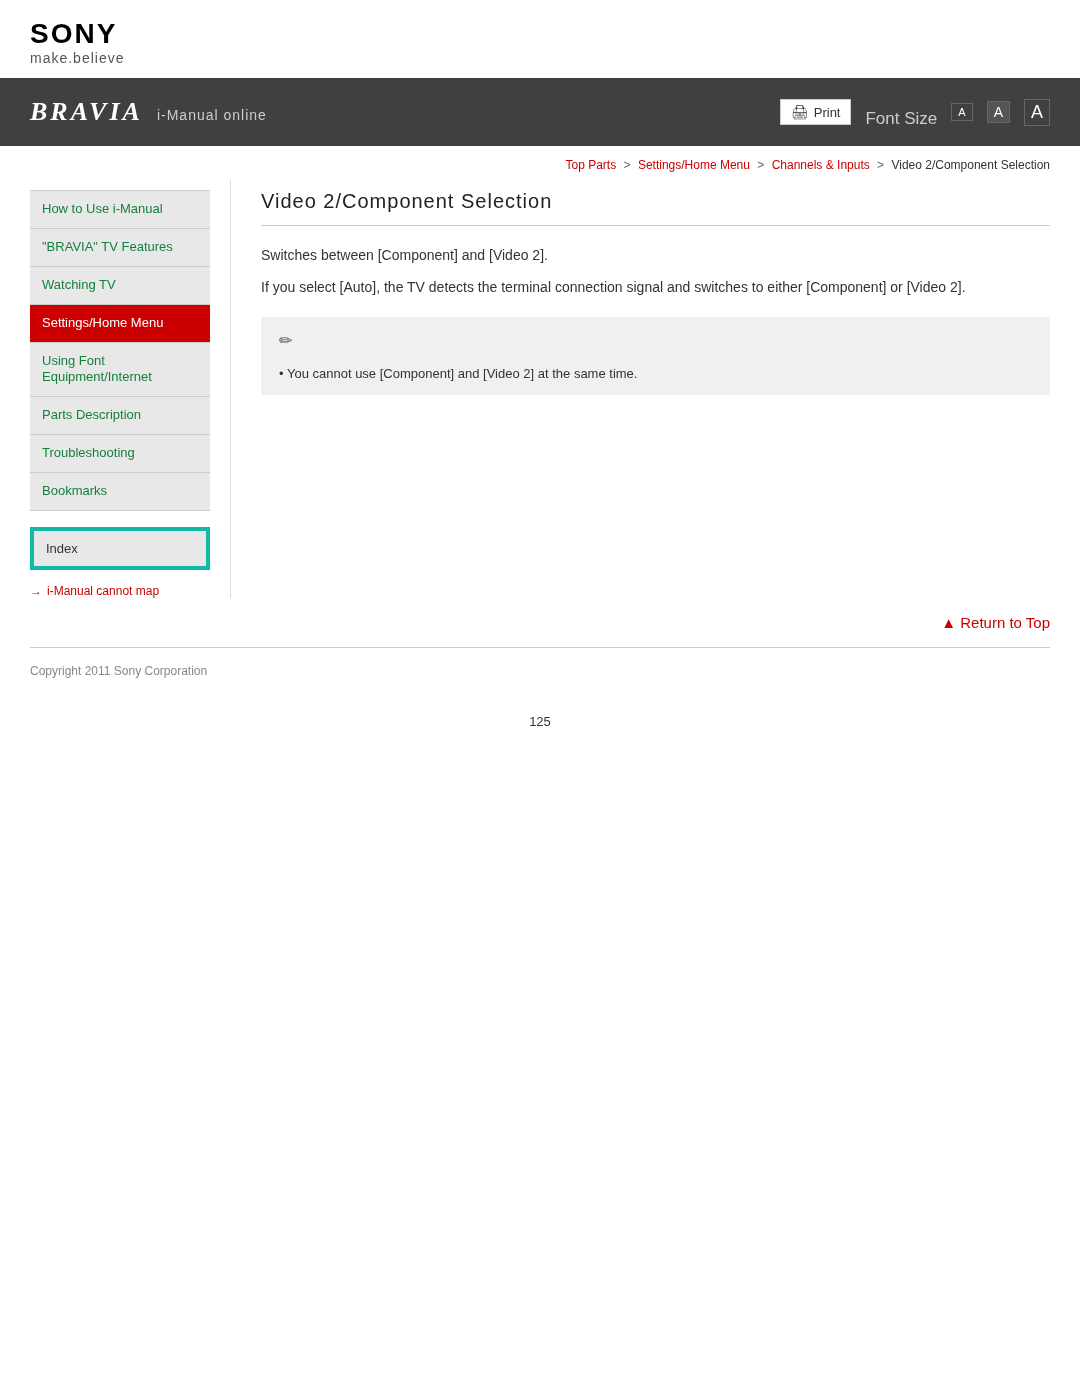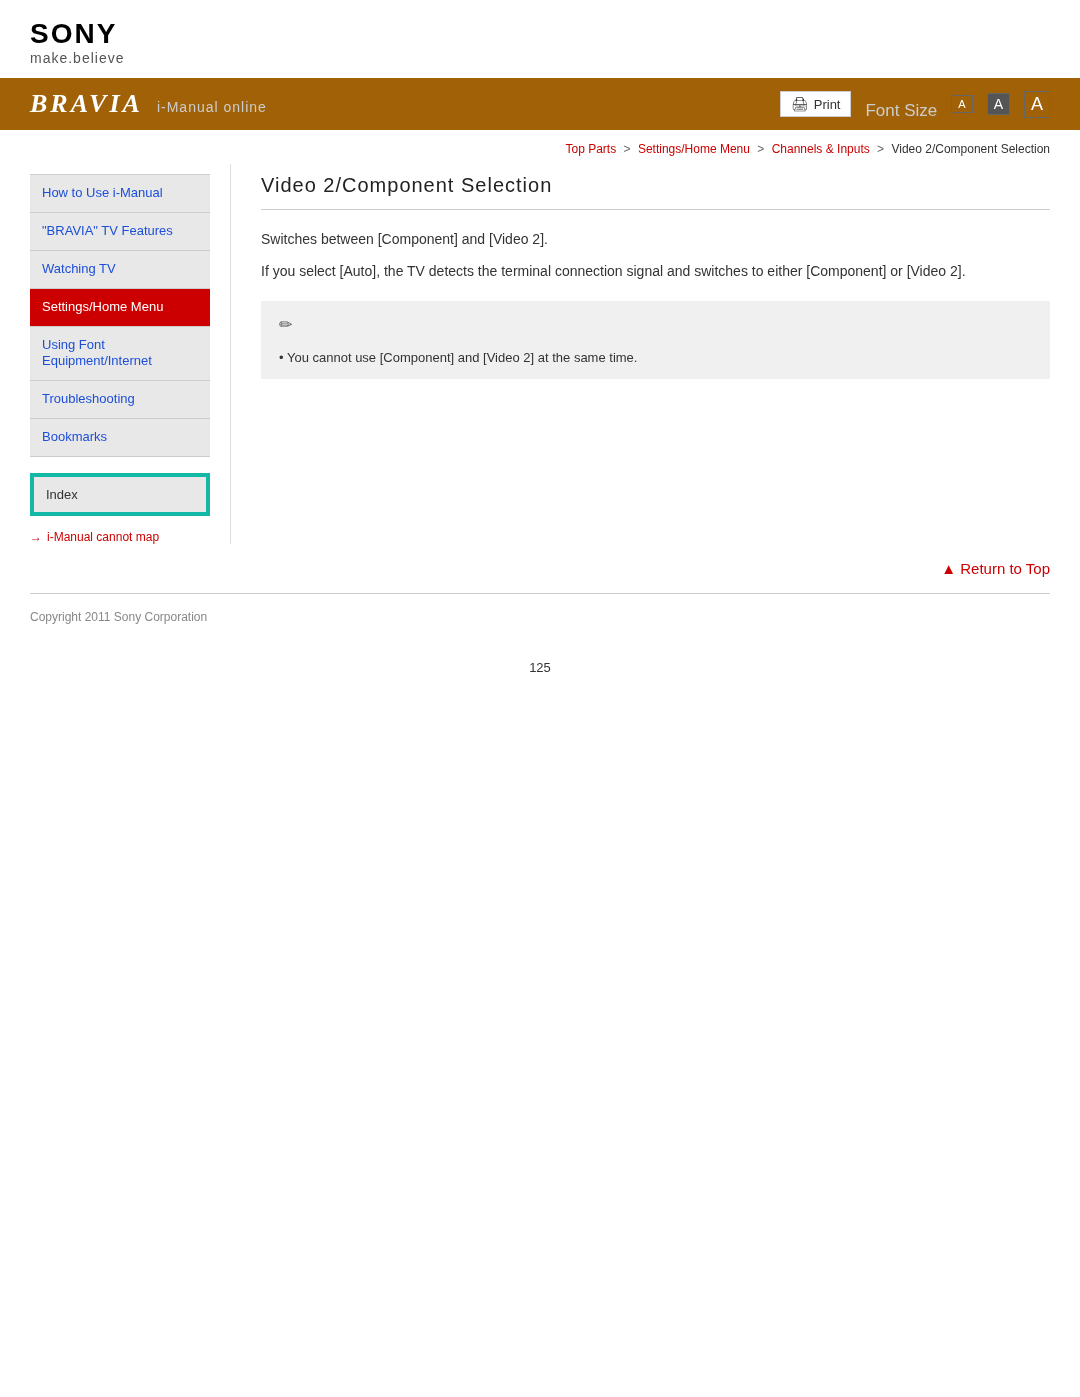--- a/index.html
+++ b/index.html
@@ -31,26 +31,26 @@
       font-family: Arial Black, Arial, sans-serif;
     }
     .sony-logo .tagline {
       font-size: 14px;
       color: #555;
       letter-spacing: 1px;
     }
 
     
     .bravia-bar {
-      background: #a16207;
+      background: #404040;
       display: flex;
       align-items: center;
       justify-content: space-between;
       padding: 0 30px;
-      height: 52px;
+      height: 68px;
     }
     .bravia-left {
       display: flex;
       align-items: baseline;
       gap: 14px;
     }
     .bravia-logo {
       font-size: 26px;
       font-weight: 900;
       font-style: italic;
@@ -123,21 +123,21 @@
     .sidebar {
       width: 200px;
       min-width: 200px;
       padding-top: 10px;
       padding-right: 20px;
     }
     .sidebar-item {
       display: block;
       padding: 10px 12px;
       font-size: 13px;
-      color: #1d4ed8;
+      color: #15803d;
       background: #e8e8e8;
       border-bottom: 1px solid #ccc;
       cursor: pointer;
       text-decoration: none;
       line-height: 1.3;
     }
     .sidebar-item:first-child { border-top: 1px solid #ccc; }
     .sidebar-item.active {
       background: #c00;
       color: #fff;
@@ -285,20 +285,21 @@
 
 <div class="main-layout">
 
   <div class="sidebar">
     <div id="sidebar-items-container">
         <a class="sidebar-item">How to Use i-Manual</a>
         <a class="sidebar-item">"BRAVIA" TV Features</a>
         <a class="sidebar-item">Watching TV</a>
         <a class="sidebar-item active">Settings/Home Menu</a>
         <a class="sidebar-item">Using Font Equipment/Internet</a>
+        <a class="sidebar-item">Parts Description</a>
         <a class="sidebar-item">Troubleshooting</a>
         <a class="sidebar-item">Bookmarks</a>
       </div>
     <a class="sidebar-index">Index</a>
     <a class="sidebar-map-link">
       <span class="arrow-icon">→</span>
       <span>i-Manual cannot map</span>
     </a>
   </div>
 

